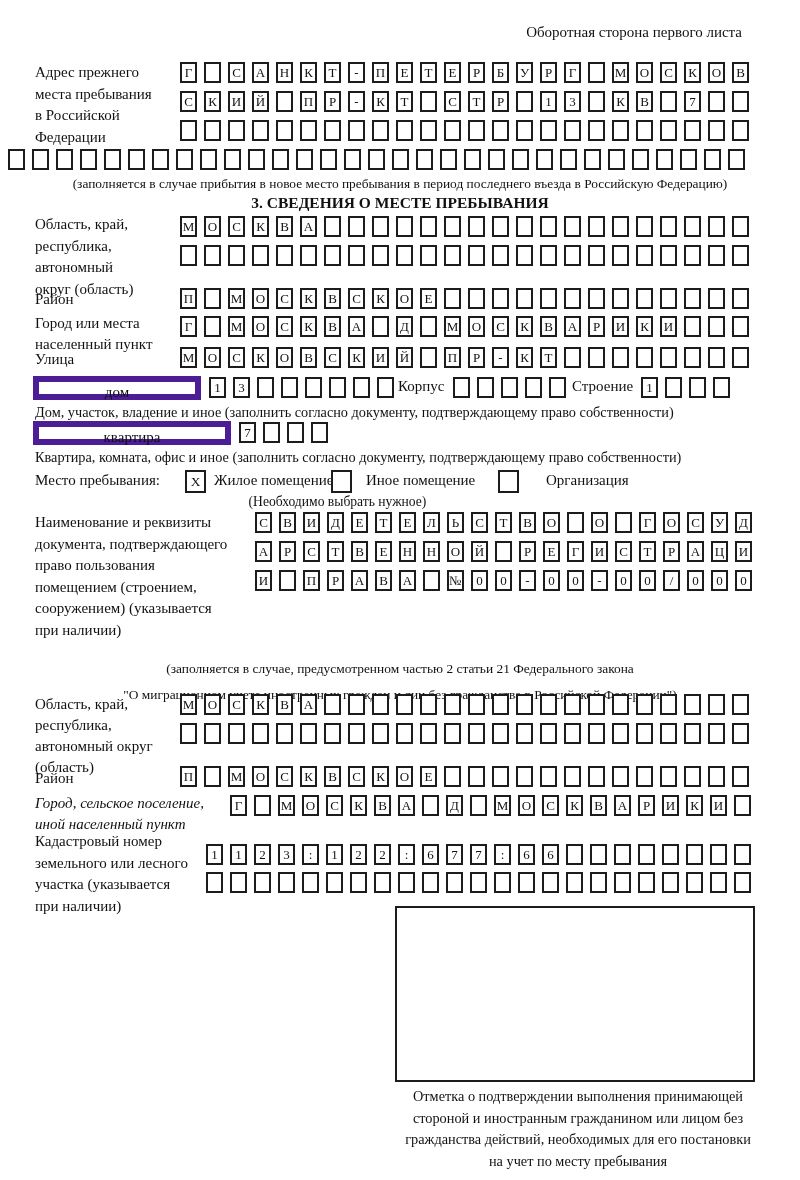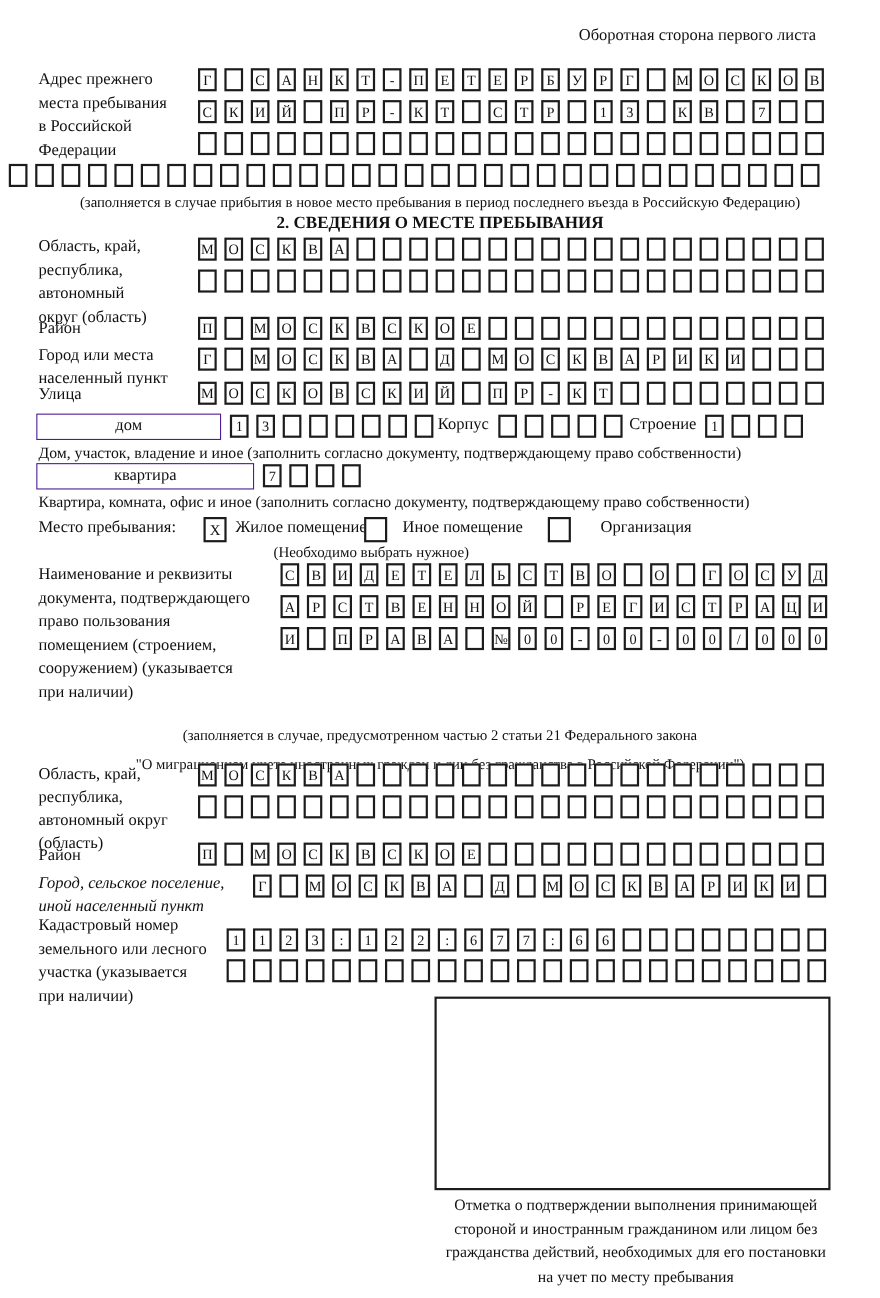--- a/index.html
+++ b/index.html
@@ -13,21 +13,21 @@
   .note{font-size:13.4px;text-align:center;width:100%;white-space:pre-line;}
   .caption{font-size:14.3px;}
   .h-bold{font-size:15.5px;font-weight:bold;text-align:center;width:100%;}
   .boxrow{display:flex;gap:7px;}
   .cell{
     display:inline-block;box-sizing:border-box;width:17px;height:21px;
     border:2px solid #1c1c1c;font-size:13px;line-height:17px;text-align:center;
     background:#fff;flex:0 0 17px;
   }
   .bigfield{
-    box-sizing:border-box;border:1px solid #4c1d95;height:24px;
+    box-sizing:border-box;border:6px solid #4c1d95;height:24px;
     font-size:15px;text-align:center;line-height:21px;background:#fff;
   }
   .checkbox{
     display:inline-block;box-sizing:border-box;width:21px;height:23px;
     border:2px solid #1c1c1c;font-size:13.5px;line-height:19px;text-align:center;background:#fff;
   }
   .opt{font-size:15px;}
   .stamp{box-sizing:border-box;border:2.5px solid #1c1c1c;background:#fff;}
   .stampcap{font-size:14.3px;line-height:21.5px;text-align:center;white-space:pre-line;}
 </style>
@@ -148,21 +148,21 @@
       <span class="cell"></span>
       <span class="cell"></span>
       <span class="cell"></span>
       <span class="cell"></span>
       <span class="cell"></span>
       <span class="cell"></span>
       <span class="cell"></span>
     </div>
   <div class="abs note" style="top:176px;left:0;">(заполняется в случае прибытия в новое место пребывания в период последнего въезда в Российскую Федерацию)</div>
 
-  <div class="abs h-bold" style="top:194px;left:0;">2. СВЕДЕНИЯ О МЕСТЕ ПРЕБЫВАНИЯ</div>
+  <div class="abs h-bold" style="top:194px;left:0;">3. СВЕДЕНИЯ О МЕСТЕ ПРЕБЫВАНИЯ</div>
 
   <div class="abs lbl" style="top:214px;left:35px;">Область, край,
 республика,
 автономный
 округ (область)</div>
   <div class="abs boxrow" style="top:216px;left:180px;">
       <span class="cell">М</span>
       <span class="cell">О</span>
       <span class="cell">С</span>
       <span class="cell">К</span>

